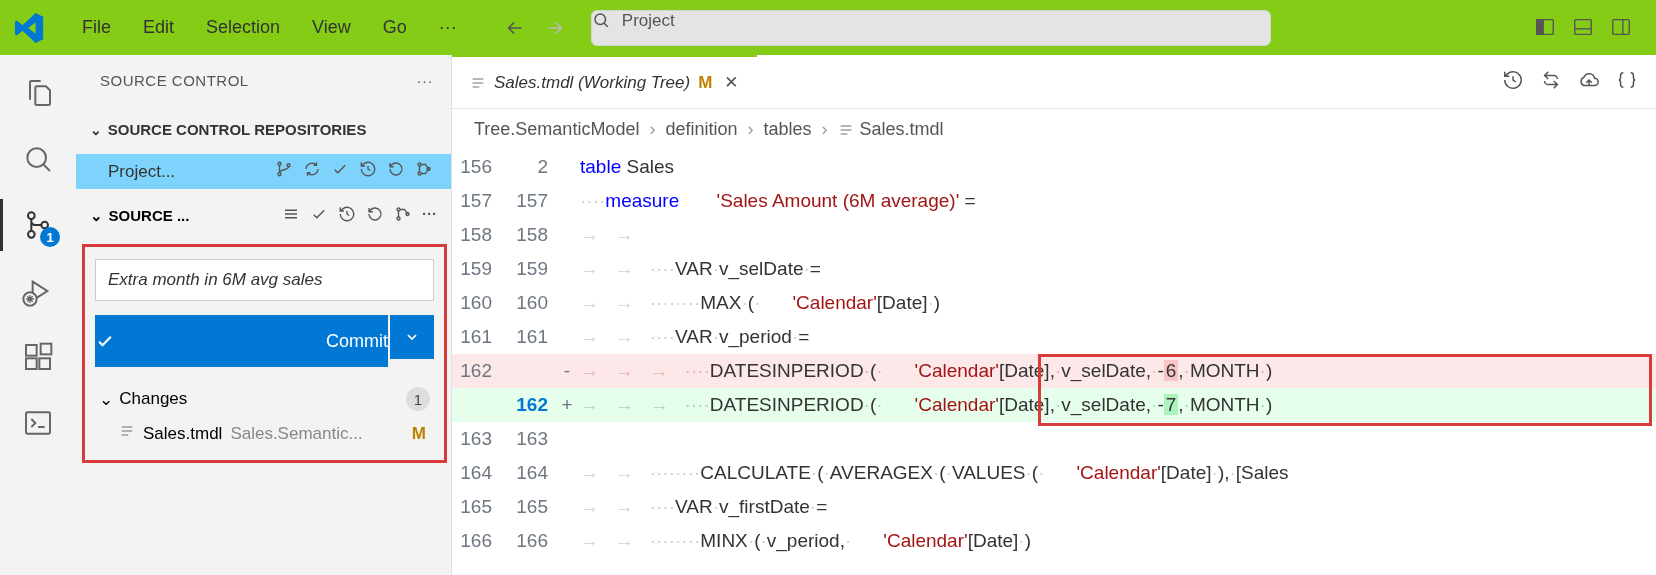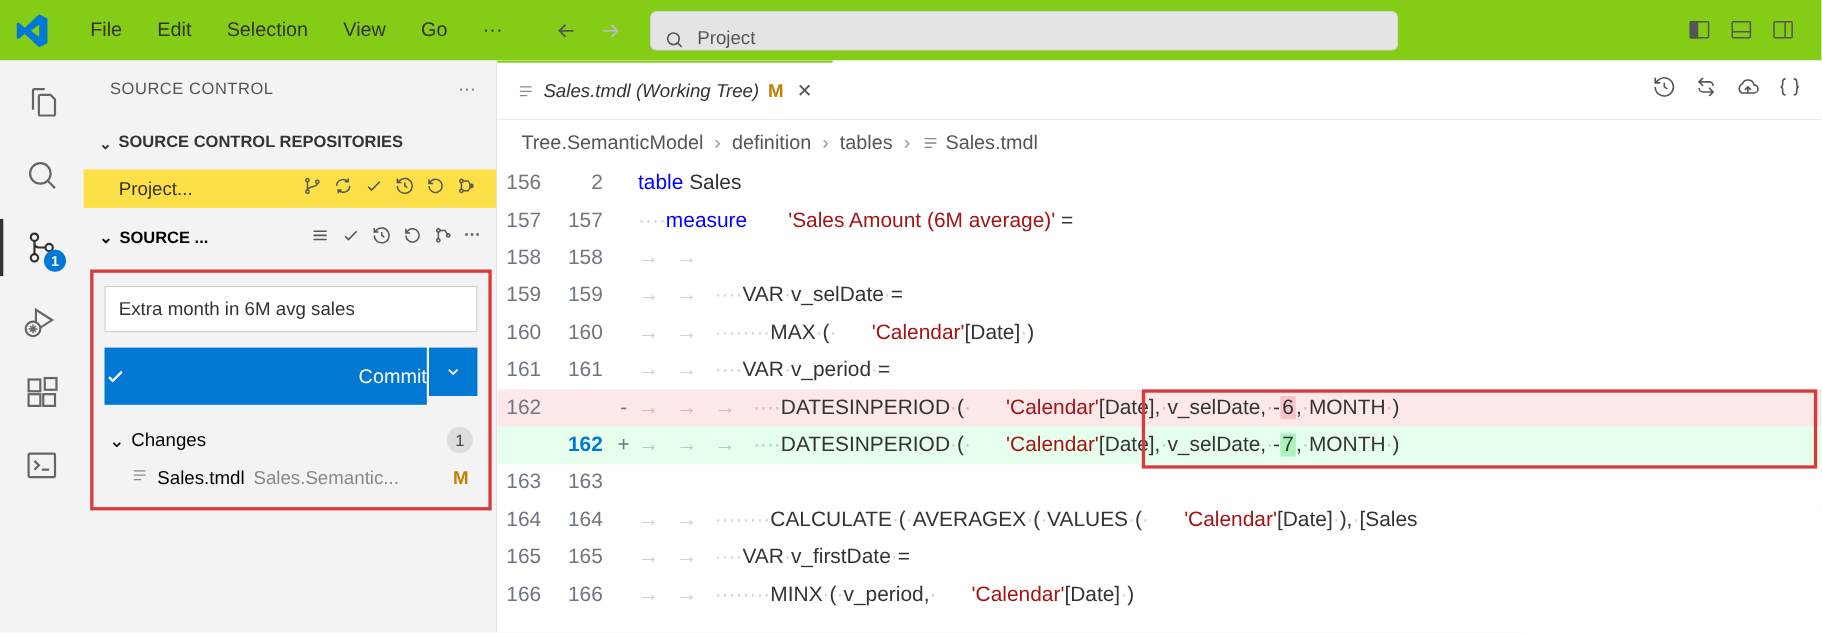--- a/index.html
+++ b/index.html
@@ -6,50 +6,50 @@
 body { width: 1656px; height: 575px; background: #f8f8f8; overflow: hidden; display: flex; flex-direction: column; }
 
 
 .titlebar { height: 55px; display: flex; align-items: center; padding: 0 12px; gap: 4px; background: #84cc16; }
 .vscode-logo { width: 36px; height: 36px; display: flex; align-items: center; justify-content: center; margin-right: 16px; }
 .menu-item { padding: 8px 14px; font-size: 18px; color: #333; cursor: pointer; border-radius: 4px; }
 .menu-more { padding: 8px 14px; font-size: 18px; color: #333; cursor: pointer; }
 .nav-arrows { display: flex; gap: 8px; margin-left: 24px; margin-right: 16px; }
 .nav-arrow { width: 32px; height: 32px; display: flex; align-items: center; justify-content: center; color: #555; cursor: pointer; }
 .nav-arrow.disabled { color: #bbb; }
-.search-box { flex: 1; max-width: 680px; height: 36px; background: #e4e4e4; border: 1px solid #d4d4d4; border-radius: 6px; display: flex; align-items: flex-end; padding: 0 12px; color: #555; font-size: 17px; gap: 12px; }
+.search-box { flex: 1; max-width: 680px; height: 36px; background: #e4e4e4; border: 1px solid #d4d4d4; border-radius: 6px; display: flex; align-items: flex-start; padding: 0 0; color: #555; font-size: 17px; gap: 12px; }
 .titlebar-right { margin-left: auto; display: flex; gap: 14px; padding-right: 10px; }
 .layout-icon { width: 24px; height: 24px; color: #555; cursor: pointer; }
 
 
 .main { flex: 1; display: flex; min-height: 0; }
 
 
 .activity-bar { width: 76px; background: #f3f3f3; display: flex; flex-direction: column; align-items: center; padding-top: 18px; gap: 26px; }
 .activity-icon { width: 40px; height: 40px; display: flex; align-items: center; justify-content: center; color: #666; cursor: pointer; position: relative; }
 .activity-icon.active { color: #333; }
 .activity-icon.active::before { content: ''; position: absolute; left: -18px; top: -6px; bottom: -6px; width: 3px; background: #333; }
 .badge { position: absolute; bottom: -2px; right: -2px; background: #0078d4; color: #fff; font-size: 13px; font-weight: 600; min-width: 20px; height: 20px; border-radius: 10px; display: flex; align-items: center; justify-content: center; padding: 0 4px; }
 
 
 .sidebar { width: 376px; background: #f3f3f3; border-right: 1px solid #e0e0e0; display: flex; flex-direction: column; gap: 10px; }
 .sidebar-header { height: 50px; display: flex; align-items: center; justify-content: space-between; padding: 0 18px 0 24px; font-size: 15px; color: #555; letter-spacing: 0.5px; }
 .sidebar-actions { color: #555; cursor: pointer; }
 .section-header { display: flex; align-items: center; padding: 6px 14px; font-size: 15px; font-weight: 700; color: #333; gap: 6px; }
 .section-header .chevron { font-size: 14px; }
 .repo-row { display: flex; align-items: center; padding: 6px 18px 6px 32px; font-size: 17px; color: #333; gap: 8px; }
-.repo-row.selected { background: #fde047; }
+.repo-row.selected { background: #7dd3fc; }
 .repo-actions { margin-left: auto; display: flex; gap: 10px; color: #555; }
 .repo-action-icon { cursor: pointer; }
 
 .scm-section { display: flex; align-items: center; padding: 6px 14px; font-size: 15px; font-weight: 700; gap: 6px; }
 .scm-actions { margin-left: auto; display: flex; gap: 10px; color: #555; }
 
 .highlight-box { border: 3px solid #d83b3b; margin: 2px 4px 2px 6px; padding: 12px 10px 10px 10px; }
-.commit-input { width: 100%; height: 42px; border: 1px solid #ccc; padding: 0 12px; font-size: 17px; color: #333; background: #fff; margin-bottom: 14px; }
+.commit-input { width: 100%; height: 42px; border: 1px solid #ccc; padding: 0 12px; font-size: 17px; color: #333; background: #fff; margin-bottom: 14px; font-style: italic; }
 .commit-btn-row { display: flex; gap: 2px; margin-bottom: 14px; }
 .commit-btn { flex: 1; height: 52px; background: #0078d4; color: #fff; border: none; font-size: 18px; display: flex; align-items: center; justify-content: space-between; gap: 8px; cursor: pointer; }
 .commit-dropdown { width: 44px; height: 44px; background: #0078d4; color: #fff; border: none; display: flex; align-items: center; justify-content: center; cursor: pointer; }
 .changes-header { display: flex; align-items: center; padding: 6px 4px; font-size: 17px; gap: 6px; }
 .changes-count { margin-left: auto; background: #ddd; color: #444; width: 24px; height: 24px; border-radius: 12px; display: flex; align-items: center; justify-content: center; font-size: 15px; }
 .file-row { display: flex; align-items: center; padding: 6px 4px 6px 24px; font-size: 17px; gap: 8px; }
 .file-icon { color: #888; }
 .file-path { color: #888; flex: 1; overflow: hidden; text-overflow: ellipsis; white-space: nowrap; }
 .file-status { color: #c08000; font-weight: 600; padding: 0 4px; }
 

